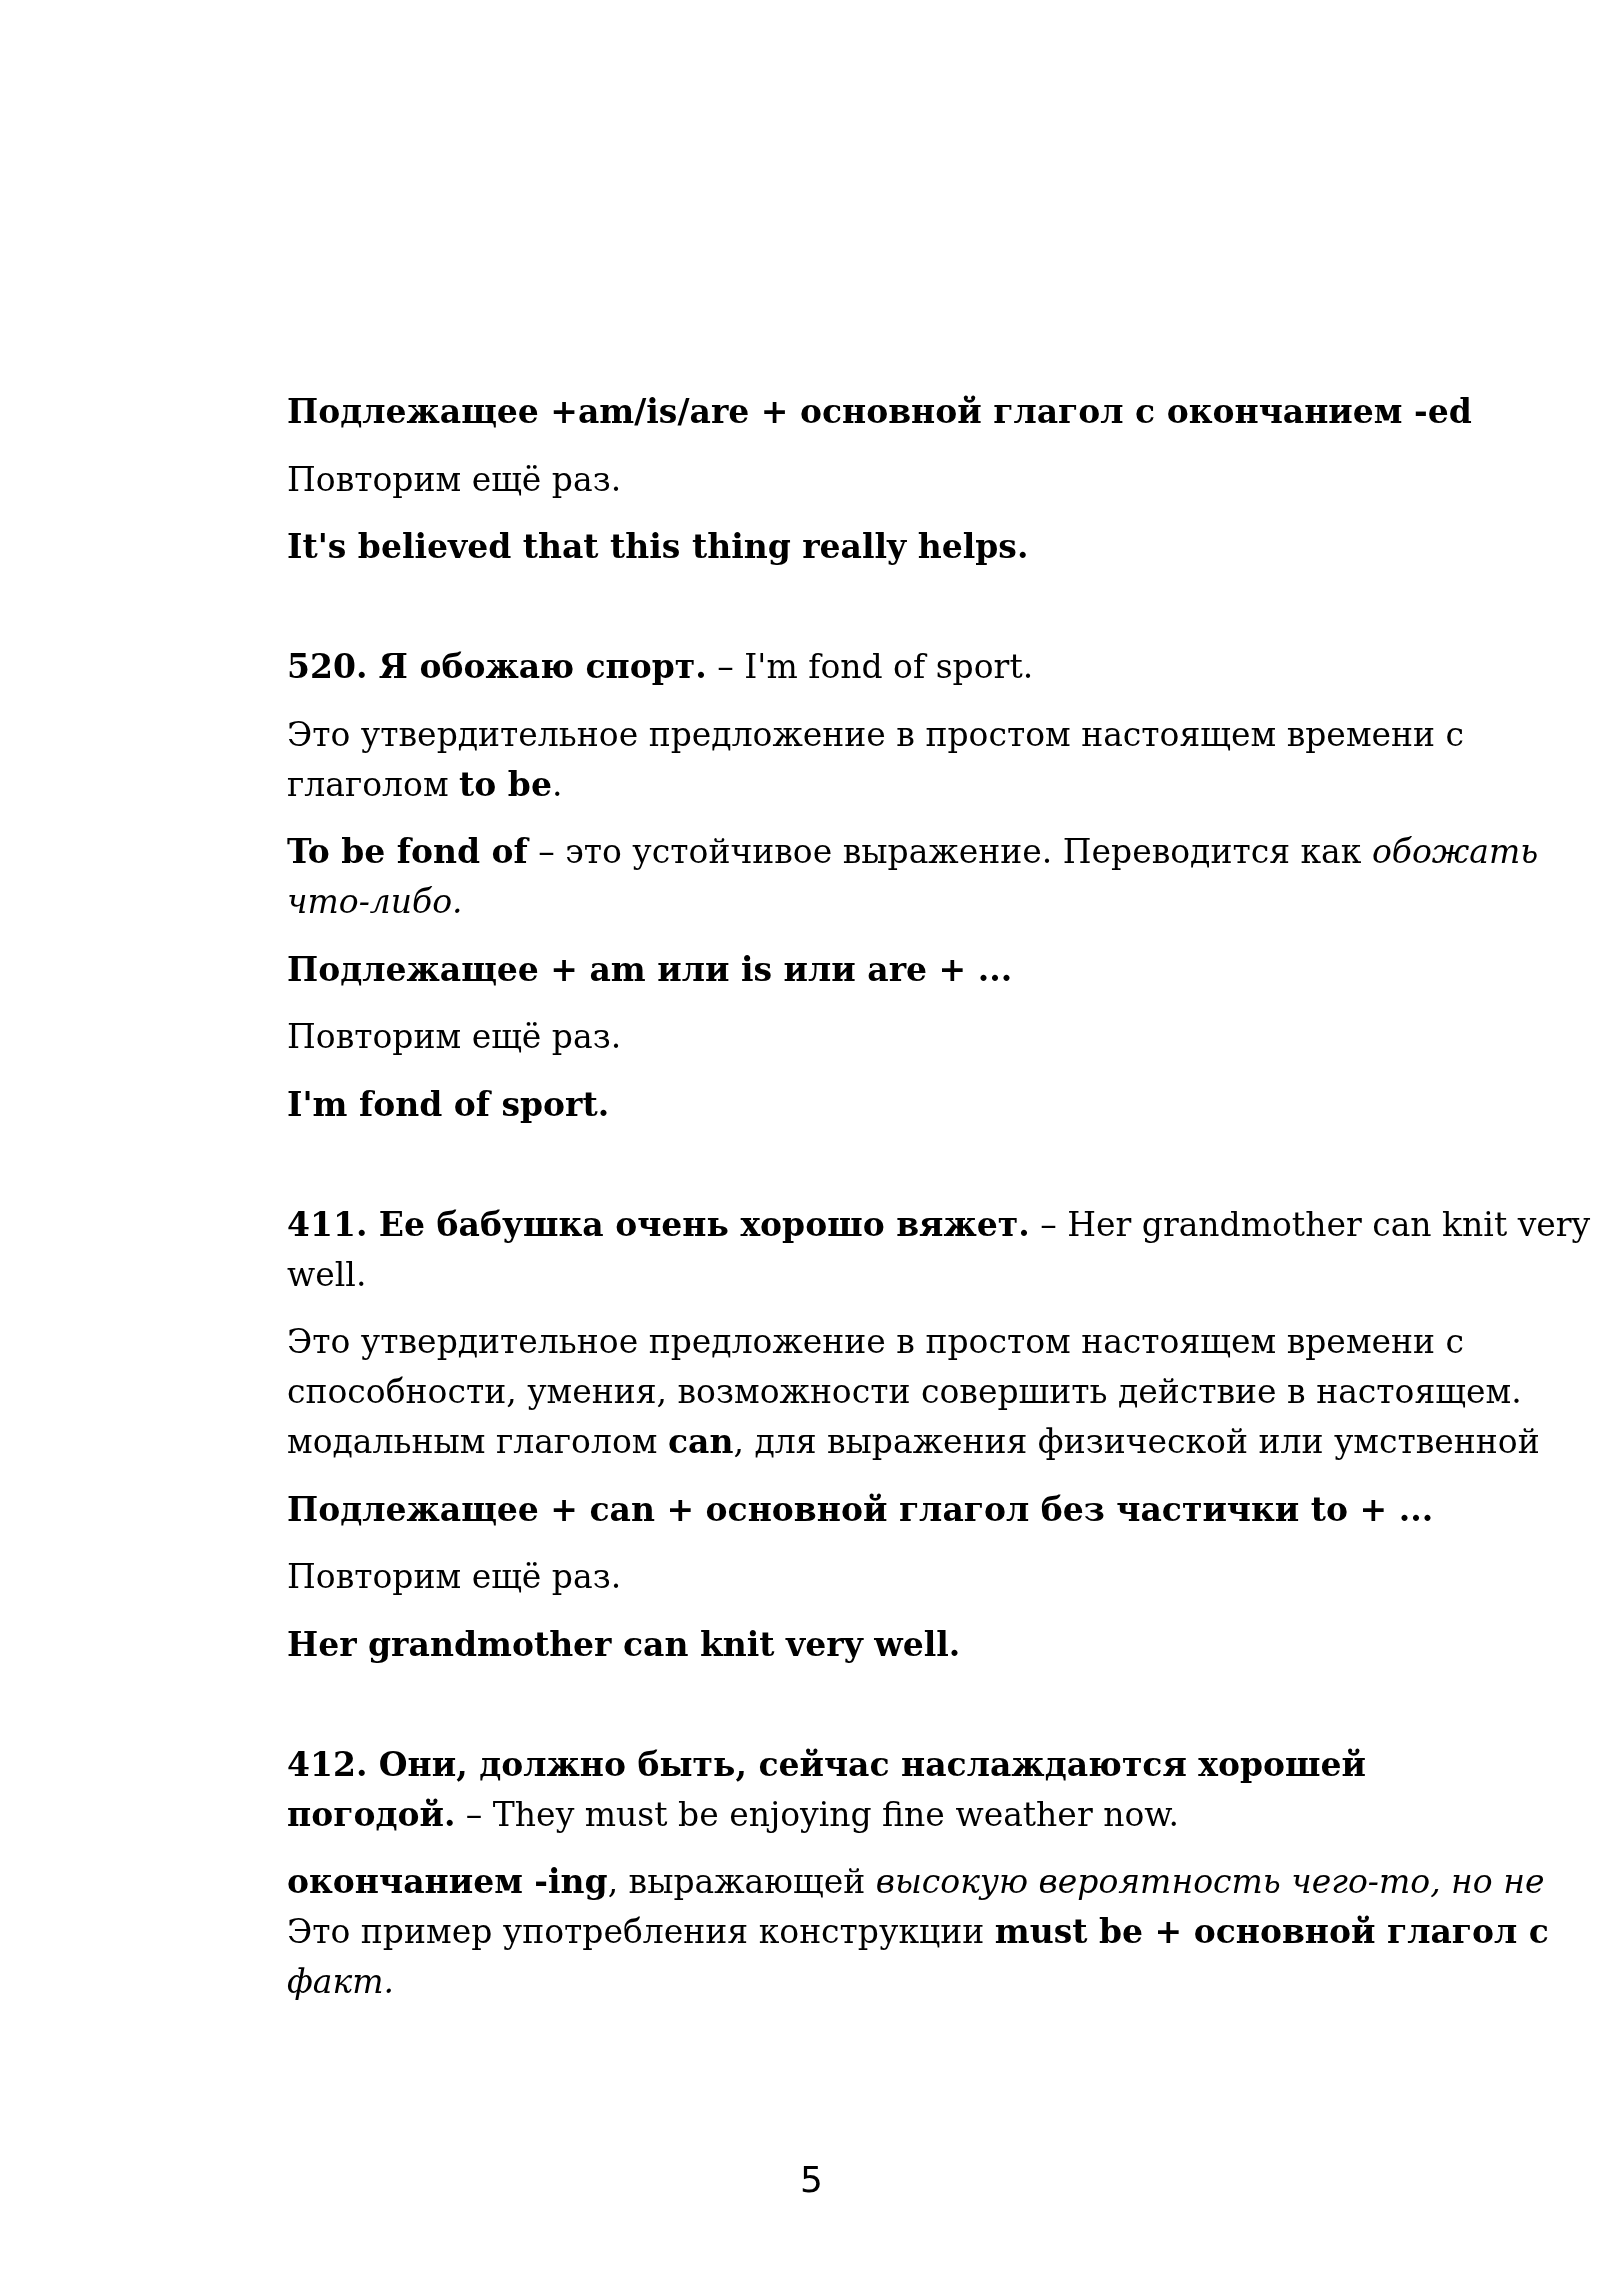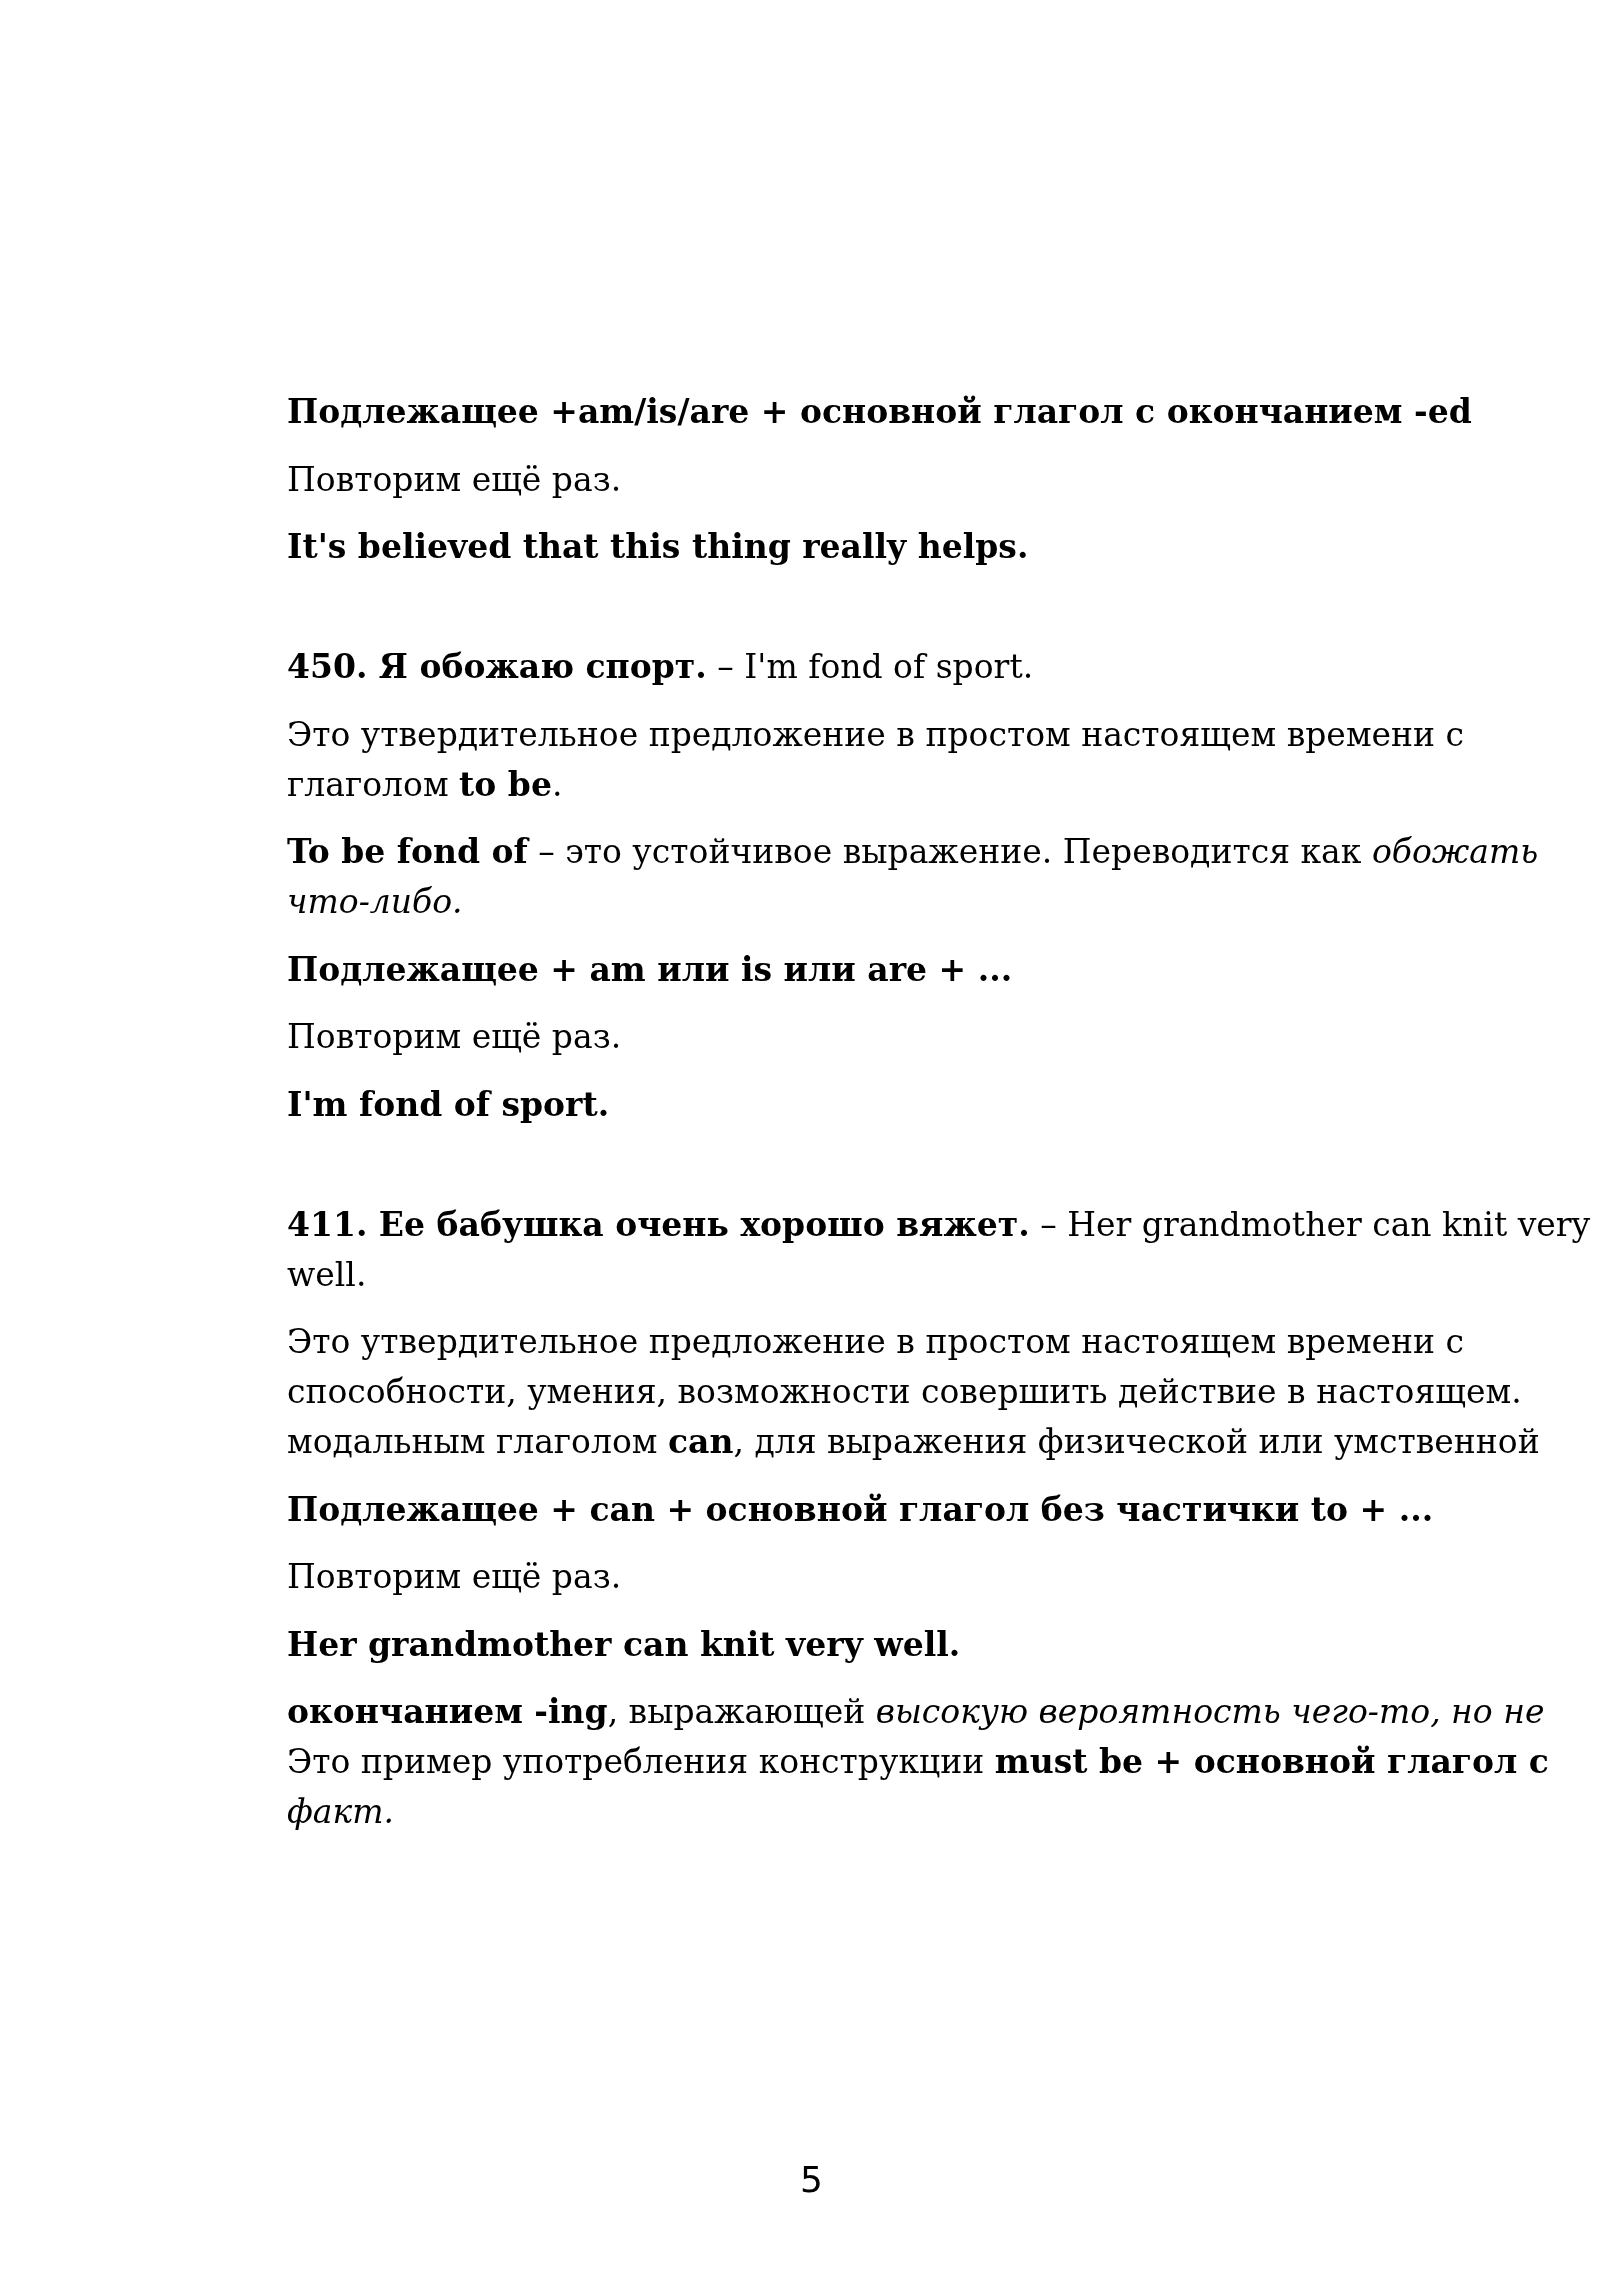--- a/index.html
+++ b/index.html
@@ -57,21 +57,21 @@
     <p class="block">
       <span class="line"><span class="run b">Подлежащее +am/is/are + основной глагол с окончанием -ed</span></span>
     </p>
     <p class="block">
       <span class="line"><span class="run r">Повторим ещё раз.</span></span>
     </p>
     <p class="block">
       <span class="line"><span class="run b">It's believed that this thing really helps.</span></span>
     </p>
     <p class="block section">
-      <span class="line"><span class="run b">450. Я обожаю спорт.</span><span class="run r"> – I'm fond of sport.</span></span>
+      <span class="line"><span class="run b">520. Я обожаю спорт.</span><span class="run r"> – I'm fond of sport.</span></span>
     </p>
     <p class="block">
       <span class="line"><span class="run r">Это утвердительное предложение в простом настоящем времени с</span></span>
       <span class="line"><span class="run r">глаголом </span><span class="run b">to be</span><span class="run r">.</span></span>
     </p>
     <p class="block">
       <span class="line"><span class="run b">To be fond of</span><span class="run r"> – это устойчивое выражение. Переводится как </span><span class="run i">обожать</span></span>
       <span class="line"><span class="run i">что-либо.</span></span>
     </p>
     <p class="block">
@@ -94,20 +94,24 @@
     </p>
     <p class="block">
       <span class="line"><span class="run b">Подлежащее + can + основной глагол без частички to + ...</span></span>
     </p>
     <p class="block">
       <span class="line"><span class="run r">Повторим ещё раз.</span></span>
     </p>
     <p class="block">
       <span class="line"><span class="run b">Her grandmother can knit very well.</span></span>
     </p>
+    <p class="block section">
+      <span class="line"><span class="run b">412. Они, должно быть, сейчас наслаждаются хорошей</span></span>
+      <span class="line"><span class="run b">погодой.</span><span class="run r"> – They must be enjoying fine weather now.</span></span>
+    </p>
     <p class="block">
       <span class="line"><span class="run b">окончанием -ing</span><span class="run r">, выражающей </span><span class="run i">высокую вероятность чего-то, но не</span></span>
       <span class="line"><span class="run r">Это пример употребления конструкции </span><span class="run b">must be + основной глагол с</span></span>
       <span class="line"><span class="run i">факт.</span></span>
     </p>
   </main>
 
 <div class="page-number">5</div>
 
 

